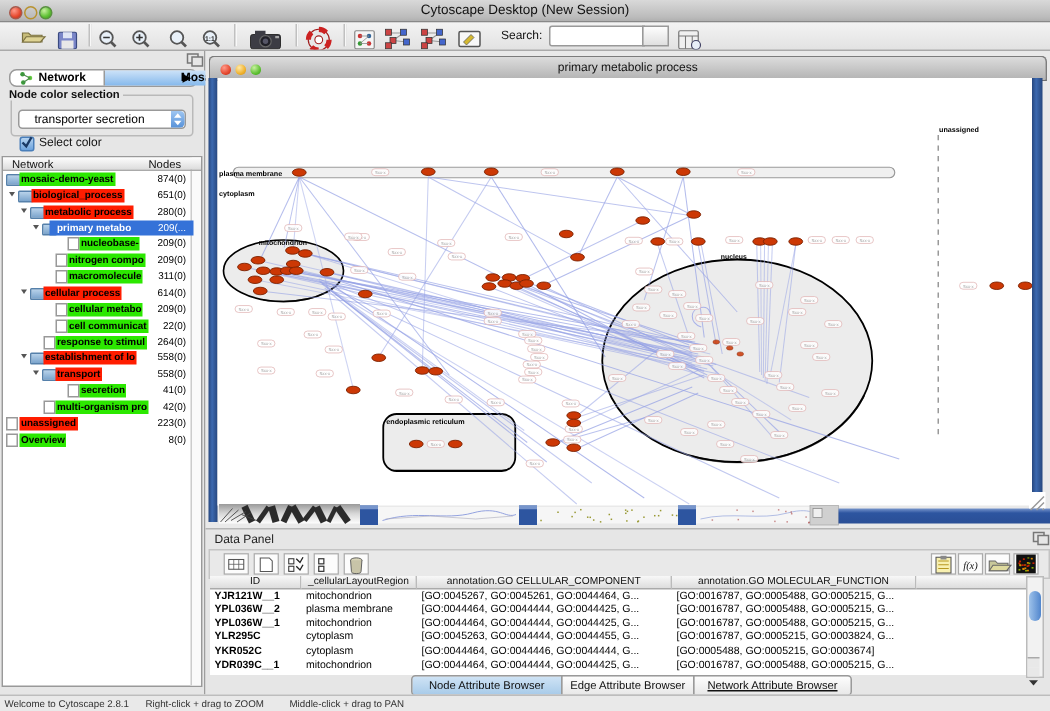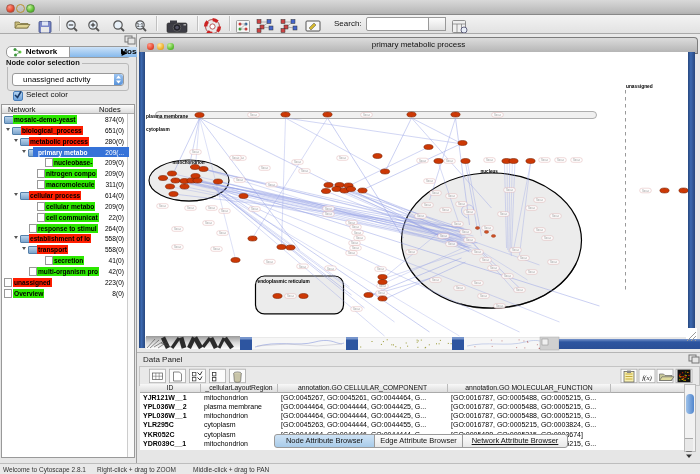--- a/index.html
+++ b/index.html
@@ -54,33 +54,34 @@
 #dp-title{position:absolute;left:6px;top:2px;font-size:8px;color:#222;}
 #dp-toolbar{position:absolute;left:2px;top:13px;width:559px;height:18px;background:#e9e9e9;border:1px solid #c4c4c4;}
 
 #dtable{position:absolute;left:3px;top:31px;width:545px;height:66px;background:#fff;font-size:7px;}
 .dhead{position:absolute;top:0;height:8px;background:linear-gradient(#f8f8f8,#ddd);border-right:1px solid #bbb;border-bottom:1px solid #aaa;text-align:center;font-size:6.8px;color:#111;line-height:8.5px;}
 .drow{position:absolute;height:9.3px;line-height:9.3px;white-space:nowrap;overflow:hidden;}
 .c1{font-weight:bold;}
 #dscroll{position:absolute;left:547px;top:31px;width:10px;height:66px;background:#f2f2f2;border:1px solid #bbb;}
 #dthumb{position:absolute;left:1px;top:9px;width:8px;height:20px;background:linear-gradient(90deg,#9ec2ea,#5186cd);border-radius:4px;}
 
-#btabs{position:absolute;left:274px;top:434px;width:236px;height:12px;font-size:7.5px;}
+#btabs{position:absolute;left:274px;top:450px;width:236px;height:12px;font-size:7.5px;}
 .btab{position:absolute;top:0;height:12px;line-height:12px;text-align:center;background:linear-gradient(#fdfdfd,#e8e8e8);border:1px solid #9a9a9a;color:#111;}
 
 #status{left:0;top:463px;width:700px;height:11px;background:#e9e9e9;border-top:1px solid #bdbdbd;font-size:6.5px;color:#333;}
 #status span{position:absolute;top:2px;}
 </style>
 </head>
 <body>
 
 <div class="abs" id="titlebar">
   <div class="tl" style="left:6px;background:radial-gradient(circle at 35% 30%,#ff9a8a,#e6492f 60%,#b03018);border:0.5px solid #a8574a;"></div>
   <div class="tl" style="left:16px;background:radial-gradient(circle at 35% 30%,#ffe9a8,#f0b22e 60%,#c98f1d;);border:0.5px solid #b8922f;"></div>
   <div class="tl" style="left:26px;background:radial-gradient(circle at 35% 30%,#c8f0a0,#5fc134 60%,#3f9a1e);border:0.5px solid #58913e;"></div>
+  <div id="title-text">Cytoscape Desktop (New Session)</div>
 </div>
 
 <div class="abs" id="toolbar">
   <svg width="700" height="18" style="position:absolute;left:0;top:0">
       <path d="M 15 13 L 15 7 L 19 7 L 20.5 8.5 L 28 8.5 L 28 13 Z" fill="#c8bd7a" stroke="#7a7040" stroke-width="0.8"></path>
 <path d="M 15 13 L 17.5 9.5 L 30 9.5 L 27 13 Z" fill="#ded394" stroke="#7a7040" stroke-width="0.8"></path>
 <rect x="39" y="6.5" width="12" height="11" rx="1" fill="#7a86c8" stroke="#3a4a80" stroke-width="0.8"></rect>
 <rect x="42" y="6.5" width="6" height="4" fill="#dfe5f5"></rect>
 <rect x="41" y="12" width="8" height="5.5" fill="#e8e8e8"></rect>
 <circle cx="71" cy="10" r="4.2" fill="#e8f0f8" stroke="#555" stroke-width="1.2"></circle>
@@ -150,21 +151,21 @@
           <circle cx="7" cy="5" r="1.5" fill="#66cc44"></circle>
           <circle cx="2.5" cy="8" r="1.5" fill="#3a9a3a"></circle>
           <path d="M 2 2.5 L 7 5 L 2.5 8" stroke="#4a8a4a" stroke-width="0.7" fill="none"></path>
         </svg><span style="margin-left:8px">Network</span></div>
     <div class="seg" id="mosaic-seg">Mosaic</div>
     <div class="seg" id="arrow-seg" style="font-size:7px;line-height:11px;">▶</div>
   </div>
   <div id="groupbox"></div>
   <div id="grouplabel">Node color selection</div>
   <div id="dropdown">
-      <span style="position:absolute;left:10px;top:1px;">unassigned activity</span>
+      <span style="position:absolute;left:10px;top:1px;">transporter secretion</span>
       <div id="dd-btn">
         <svg width="9" height="11" style="position:absolute;left:0;top:0">
           <path d="M 4.5 1.5 L 7 4.5 L 2 4.5 Z" fill="#fff"></path>
           <path d="M 4.5 9.5 L 7 6.5 L 2 6.5 Z" fill="#fff"></path>
         </svg>
       </div>
     </div>
   <div id="checkbox">
       <svg width="10" height="10" style="position:absolute;left:-1px;top:-2px">
         <path d="M 2 5 L 4.5 7.5 L 8 1.5" stroke="#1a3a66" stroke-width="1.6" fill="none"></path>

